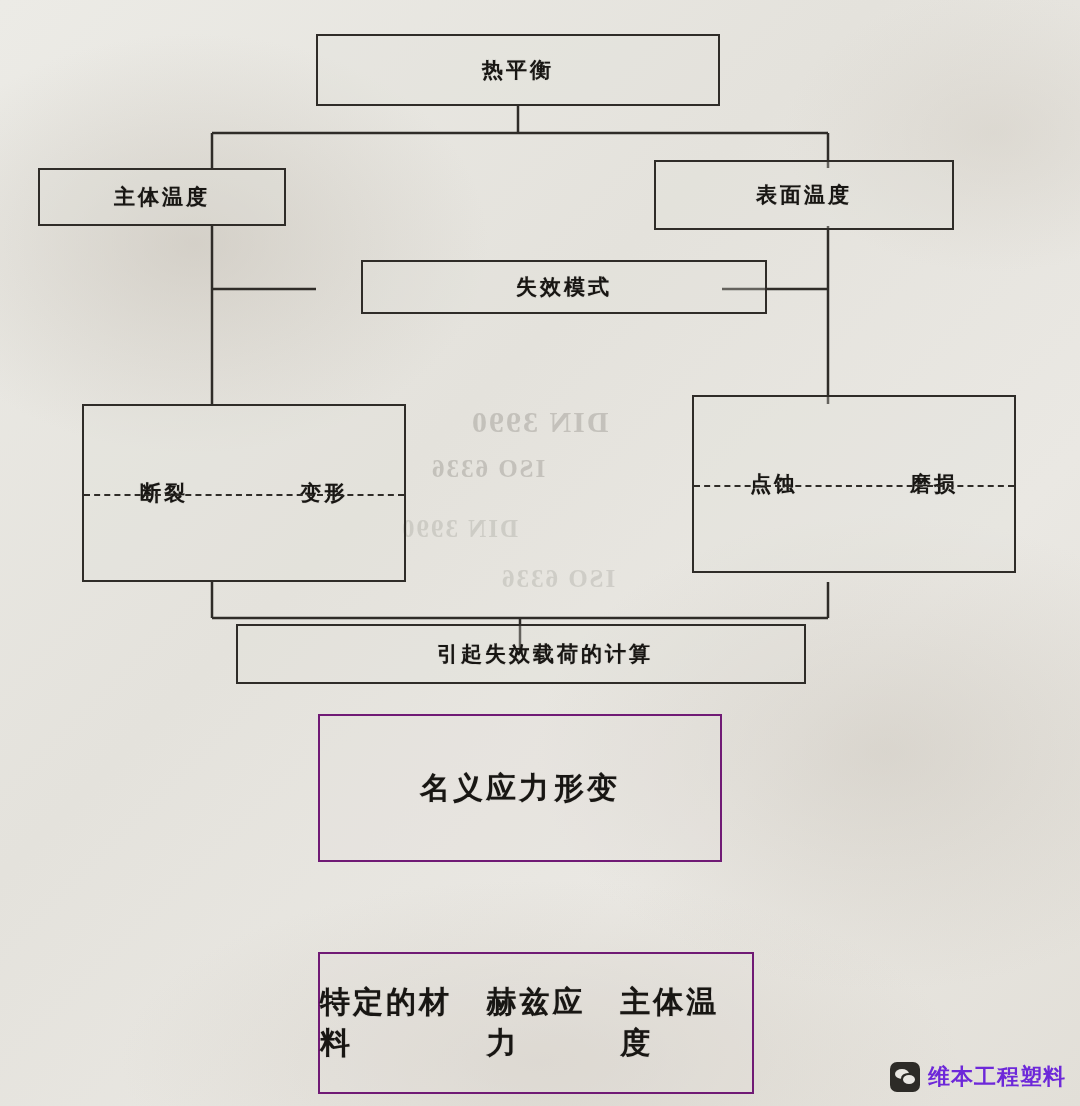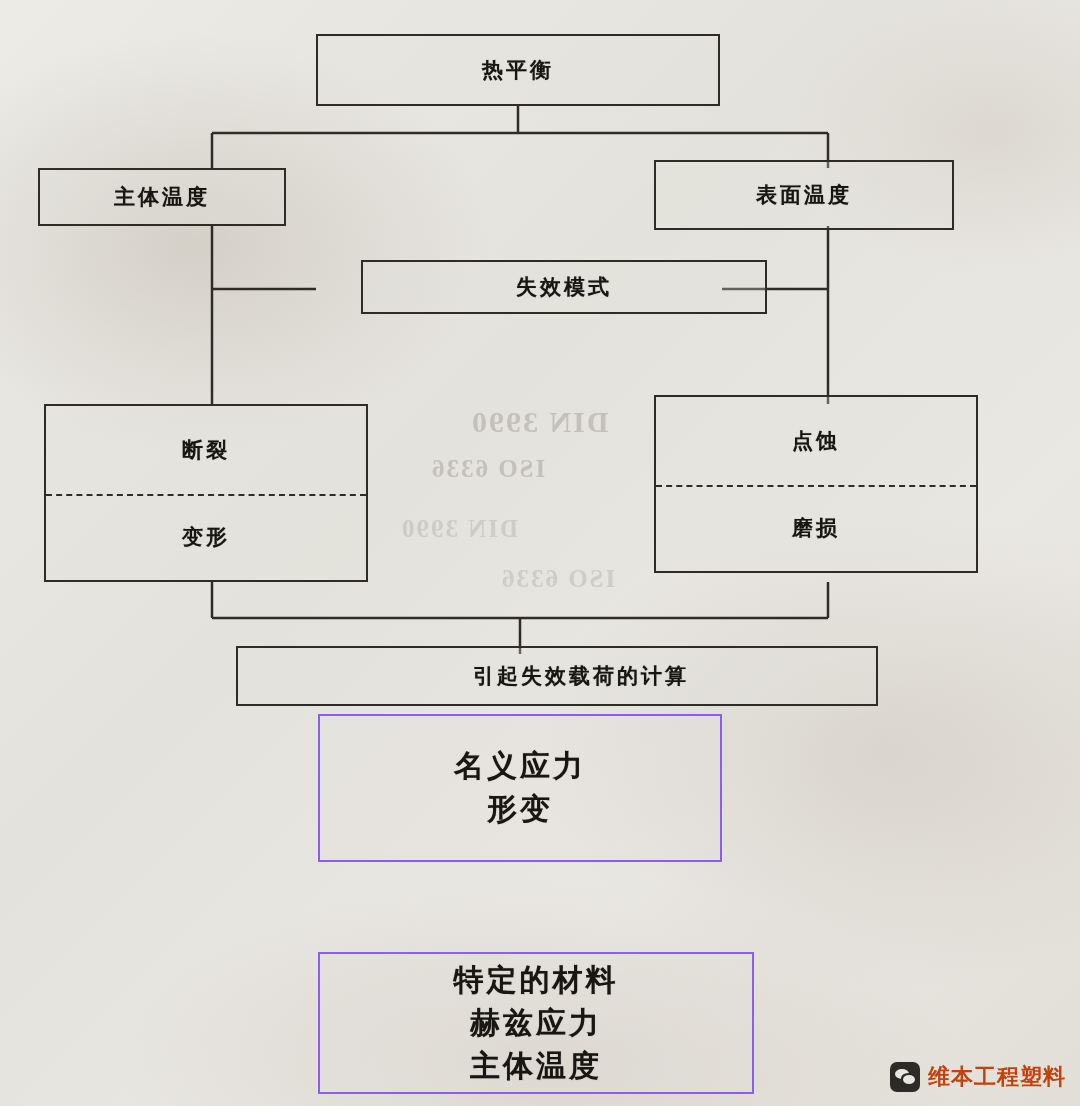--- a/index.html
+++ b/index.html
@@ -52,22 +52,23 @@
     align-items: center;
     justify-content: center;
     color: #181613;
     font-weight: 700;
     font-size: 21px;
     letter-spacing: 3px;
     font-family: "Liberation Sans", sans-serif;
     text-shadow: 0 0 1px rgba(0,0,0,0.35);
   }
   .box.stack {
-    flex-direction: column;
+    flex-direction: row;
     justify-content: space-evenly;
+    margin-left: 38px;
   }
   .box .half {
     display: flex;
     align-items: center;
     justify-content: center;
     width: 100%;
     flex: 1;
   }
   .dashed-div {
     position: absolute;
@@ -75,24 +76,24 @@
     border-top: 2px dashed #2f2c28;
   }
   .lines line, .lines path {
     stroke: #2f2c28;
     stroke-width: 2.5;
     fill: none;
   }
   .multi {
     position: absolute;
     box-sizing: border-box;
-    border: 2px solid #8b5cf6;
+    border: 2px solid #701a75;
     background: rgba(226,224,218,0.25);
     display: flex;
-    flex-direction: column;
+    flex-direction: row;
     align-items: center;
     justify-content: center;
     gap: 2px;
     padding-top: 4px;
     padding-bottom: 4px;
   }
   .multi span {
     font-weight: 700;
     font-size: 30px;
     letter-spacing: 3px;
@@ -101,21 +102,21 @@
     font-family: "Liberation Sans", sans-serif;
   }
   
   #watermark {
     position: absolute;
     right: 14px;
     bottom: 14px;
     display: flex;
     align-items: center;
     gap: 8px;
-    color: #c2410c;
+    color: #6d28d9;
     font-size: 22px;
     font-weight: 700;
     letter-spacing: 1px;
     font-family: "Liberation Sans", sans-serif;
   }
   #watermark .wechat {
     width: 30px; height: 30px;
     border-radius: 7px;
     background: #2d2b27;
     position: relative;
@@ -204,21 +205,21 @@
   <div class="box stack" style="left:654px; top:395px; width:324px; height:178px;">
     <div class="half">
       <span>点蚀</span>
     </div>
     <div class="dashed-div" style="top:88px;"></div>
     <div class="half">
       <span>磨损</span>
     </div>
   </div>
 
-  <div class="box" style="left:236px; top:646px; width:642px; height:60px;padding-left:48px;">
+  <div class="box" style="left:236px; top:624px; width:570px; height:60px;padding-left:48px;">
     <span>引起失效载荷的计算</span>
   </div>
 
   <div class="multi" style="left:318px; top:714px; width:404px; height:148px;">
     <span>名义应力</span>
     <span>形变</span>
   </div>
 
 
   <div class="multi" style="left:318px; top:952px; width:436px; height:142px;">

